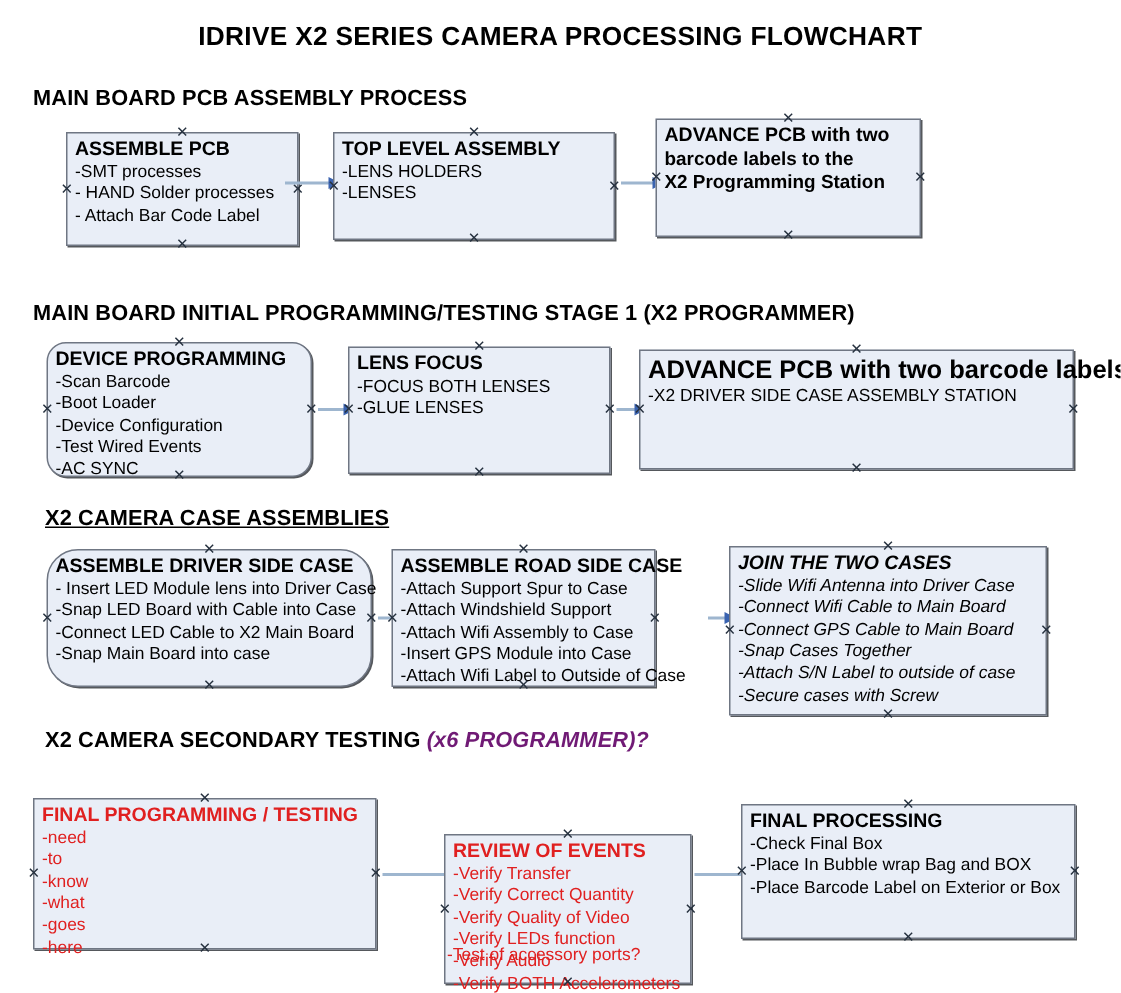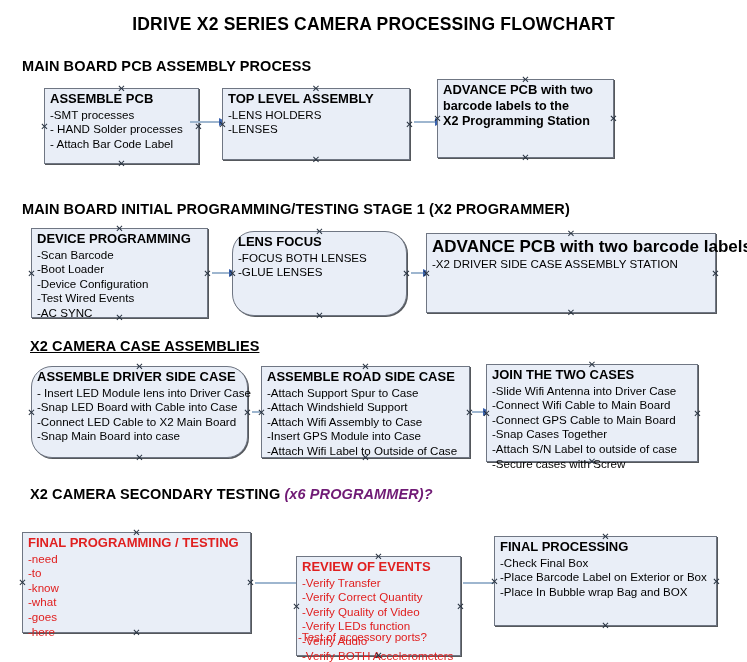--- a/index.html
+++ b/index.html
@@ -142,36 +142,36 @@
     <span class="hx t">✕</span>
     <span class="hx b">✕</span>
     <span class="hx l">✕</span>
     <span class="hx r">✕</span>
   </div>
 
   <div class="section-head" style="left:22px; top:201px;">
     <span>MAIN BOARD INITIAL PROGRAMMING/TESTING STAGE 1 (X2 PROGRAMMER)</span>
   </div>
 
-  <div class="box" style="left:31px; top:228px; width:177px; height:90px;">
+  <div class="box" style="left:31px; top:228px; width:177px; height:90px;border-radius:13px;">
     <div class="hd">DEVICE PROGRAMMING</div>
     <div class="li">-Scan Barcode</div>
     <div class="li">-Boot Loader</div>
     <div class="li">-Device Configuration</div>
     <div class="li">-Test Wired Events</div>
     <div class="li">-AC SYNC</div>
     <span class="hx t">✕</span>
     <span class="hx b">✕</span>
     <span class="hx l">✕</span>
     <span class="hx r">✕</span>
   </div>
 
   <div class="conn" style="left:212px; top:272px; width:18px;"></div>
 
-  <div class="box" style="left:232px; top:231px; width:175px; height:85px;border-radius:22px;">
+  <div class="box" style="left:232px; top:231px; width:175px; height:85px;">
     <div class="hd">LENS FOCUS</div>
     <div class="li">-FOCUS BOTH LENSES</div>
     <div class="li">-GLUE LENSES</div>
     <span class="hx t">✕</span>
     <span class="hx b">✕</span>
     <span class="hx l">✕</span>
     <span class="hx r">✕</span>
   </div>
 
   <div class="conn" style="left:411px; top:272px; width:13px;"></div>
@@ -196,36 +196,36 @@
     <div class="li">-Connect LED Cable to X2 Main Board</div>
     <div class="li">-Snap Main Board into case</div>
     <span class="hx t">✕</span>
     <span class="hx b">✕</span>
     <span class="hx l">✕</span>
     <span class="hx r">✕</span>
   </div>
 
   <div class="conn" style="left:252px; top:411px; width:15px;"></div>
 
-  <div class="box" style="left:261px; top:366px; width:209px; height:92px;">
+  <div class="box" style="left:261px; top:366px; width:176px; height:92px;">
     <div class="hd">ASSEMBLE ROAD SIDE CASE</div>
     <div class="li">-Attach Support Spur to Case</div>
     <div class="li">-Attach Windshield Support</div>
     <div class="li">-Attach Wifi Assembly to Case</div>
     <div class="li">-Insert GPS Module into Case</div>
     <div class="li">-Attach Wifi Label to Outside of Case</div>
     <span class="hx t">✕</span>
     <span class="hx b">✕</span>
     <span class="hx l">✕</span>
     <span class="hx r">✕</span>
   </div>
 
   <div class="conn" style="left:472px; top:411px; width:12px;"></div>
 
-  <div class="box" style="left:486px; top:364px; width:212px; height:98px;">
+  <div class="box" style="left:486px; top:364px; width:212px; height:113px;font-style:italic;">
     <div class="hd">JOIN THE TWO CASES</div>
     <div class="li">-Slide Wifi Antenna into Driver Case</div>
     <div class="li">-Connect Wifi Cable to Main Board</div>
     <div class="li">-Connect GPS Cable to Main Board</div>
     <div class="li">-Snap Cases Together</div>
     <div class="li">-Attach S/N Label to outside of case</div>
     <div class="li">-Secure cases with Screw</div>
     <span class="hx t">✕</span>
     <span class="hx b">✕</span>
     <span class="hx l">✕</span>
@@ -266,21 +266,21 @@
     <span class="hx r">✕</span>
   </div>
 
   <div class="overflow-line" style="left:298px; top:630px;">-Test of accessory ports?</div>
 
   <div class="stub" style="left:463px; top:582px; width:33px;"></div>
 
   <div class="box" style="left:494px; top:536px; width:223px; height:90px;">
     <div class="hd">FINAL PROCESSING</div>
     <div class="li"> -Check Final Box</div>
+    <div class="li">-Place In Bubble wrap Bag and BOX</div>
     <div class="li">-Place Barcode Label on Exterior or Box</div>
-    <div class="li">-Place In Bubble wrap Bag and BOX</div>
     <span class="hx t">✕</span>
     <span class="hx b">✕</span>
     <span class="hx l">✕</span>
     <span class="hx r">✕</span>
   </div>
 
 </div>
 
 </body></html>

